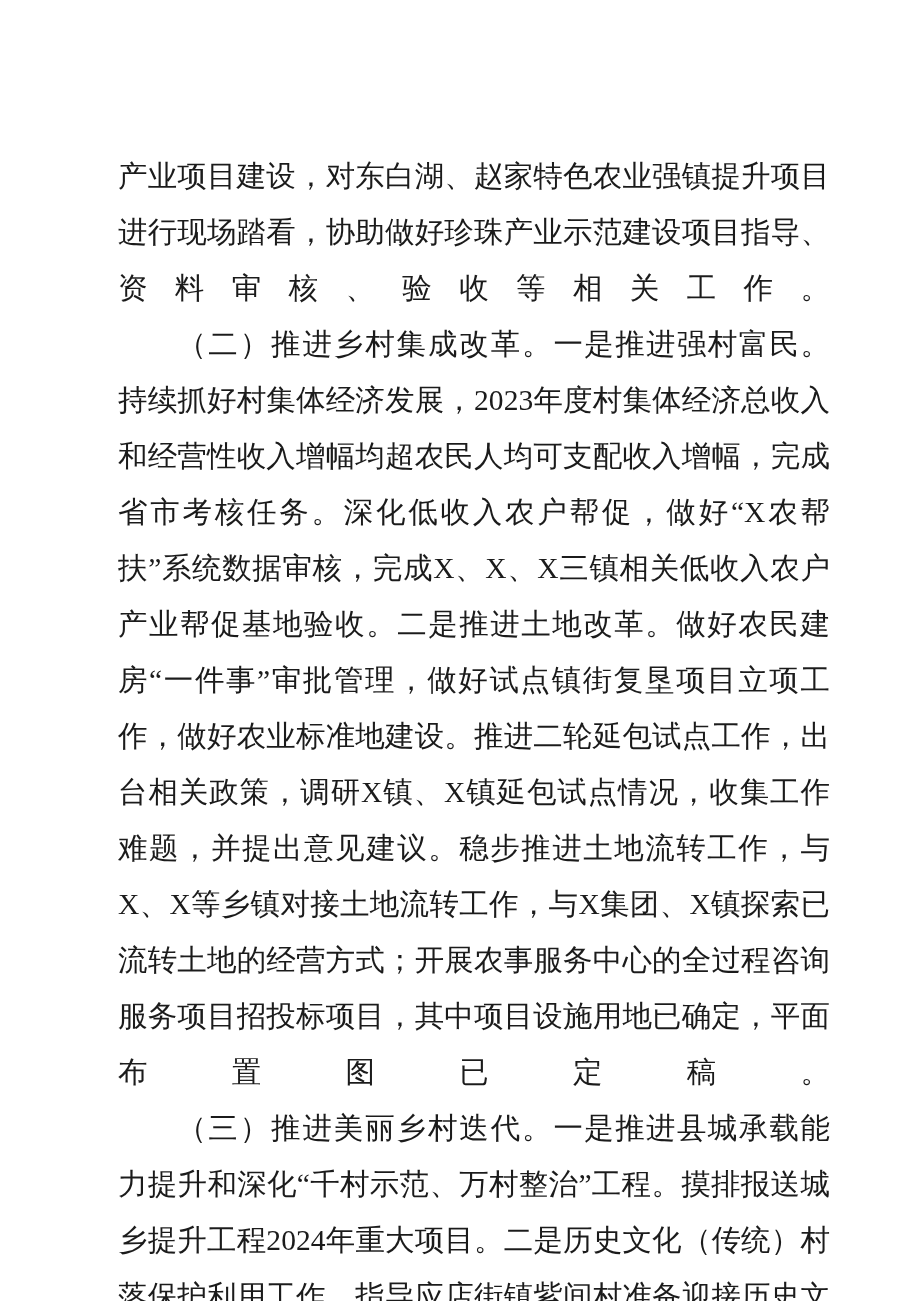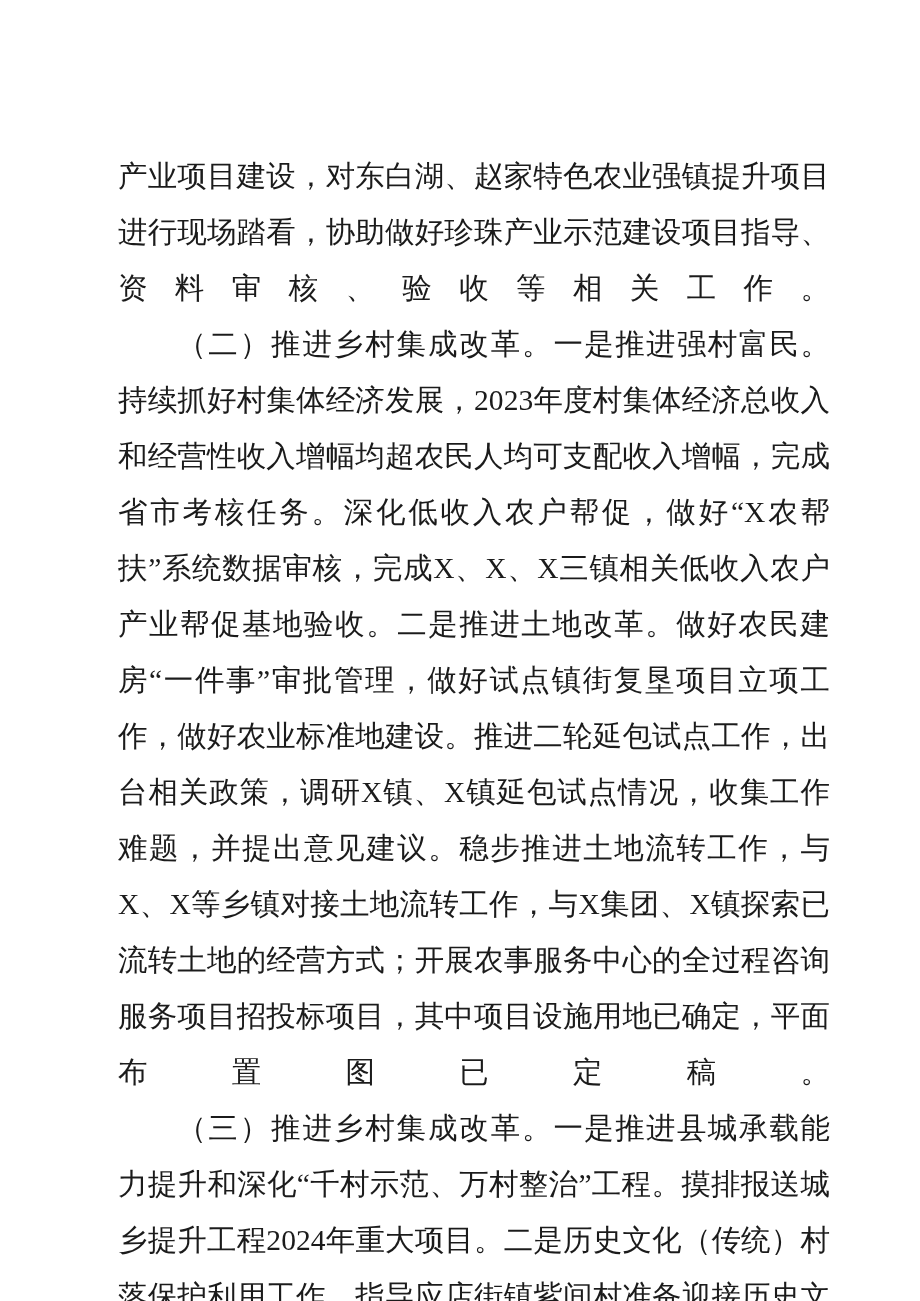--- a/index.html
+++ b/index.html
@@ -64,18 +64,18 @@
 
     <p class="para last-justify">
       <span class="body-run">产业项目建设，对东白湖、赵家特色农业强镇提升项目进行现场踏看，协助做好珍珠产业示范建设项目指导、资料审核、验收等相关工作。</span>
     </p>
 
     <p class="para indent last-justify">
       <span class="heading-run">（二）推进乡村集成改革。</span><span class="body-run">一是推进强村富民。持续抓好村集体经济发展，2023年度村集体经济总收入和经营性收入增幅均超农民人均可支配收入增幅，完成省市考核任务。深化低收入农户帮促，做好“X农帮扶”系统数据审核，完成X、X、X三镇相关低收入农户产业帮促基地验收。二是推进土地改革。做好农民建房“一件事”审批管理，做好试点镇街复垦项目立项工作，做好农业标准地建设。推进二轮延包试点工作，出台相关政策，调研X镇、X镇延包试点情况，收集工作难题，并提出意见建议。稳步推进土地流转工作，与X、X等乡镇对接土地流转工作，与X集团、X镇探索已流转土地的经营方式；开展农事服务中心的全过程咨询服务项目招投标项目，其中项目设施用地已确定，平面布置图已定稿。</span>
     </p>
 
     <p class="para indent last-justify">
-      <span class="heading-run">（三）推进乡村集成改革。</span><span class="body-run">一是推进县城承载能力提升和深化“千村示范、万村整治”工程。摸排报送城乡提升工程2024年重大项目。二是历史文化（传统）村落保护利用工作。指导应店街镇紫间村准备迎接历史文化村落保护利用验收。三是推进农村人居环境长效管理。开展农村人居环境总结排名工作，汇总多方情况评估年终加减分，下发第四季度及全年排名通报，配合组织部开展第四季度约谈。做好农村生活垃圾分类工作，进行2023年度农村生活垃圾分类处理相关数</span>
+      <span class="heading-run">（三）推进美丽乡村迭代。</span><span class="body-run">一是推进县城承载能力提升和深化“千村示范、万村整治”工程。摸排报送城乡提升工程2024年重大项目。二是历史文化（传统）村落保护利用工作。指导应店街镇紫间村准备迎接历史文化村落保护利用验收。三是推进农村人居环境长效管理。开展农村人居环境总结排名工作，汇总多方情况评估年终加减分，下发第四季度及全年排名通报，配合组织部开展第四季度约谈。做好农村生活垃圾分类工作，进行2023年度农村生活垃圾分类处理相关数</span>
     </p>
 
   </div>
 
 </div>
 
 </body></html>

